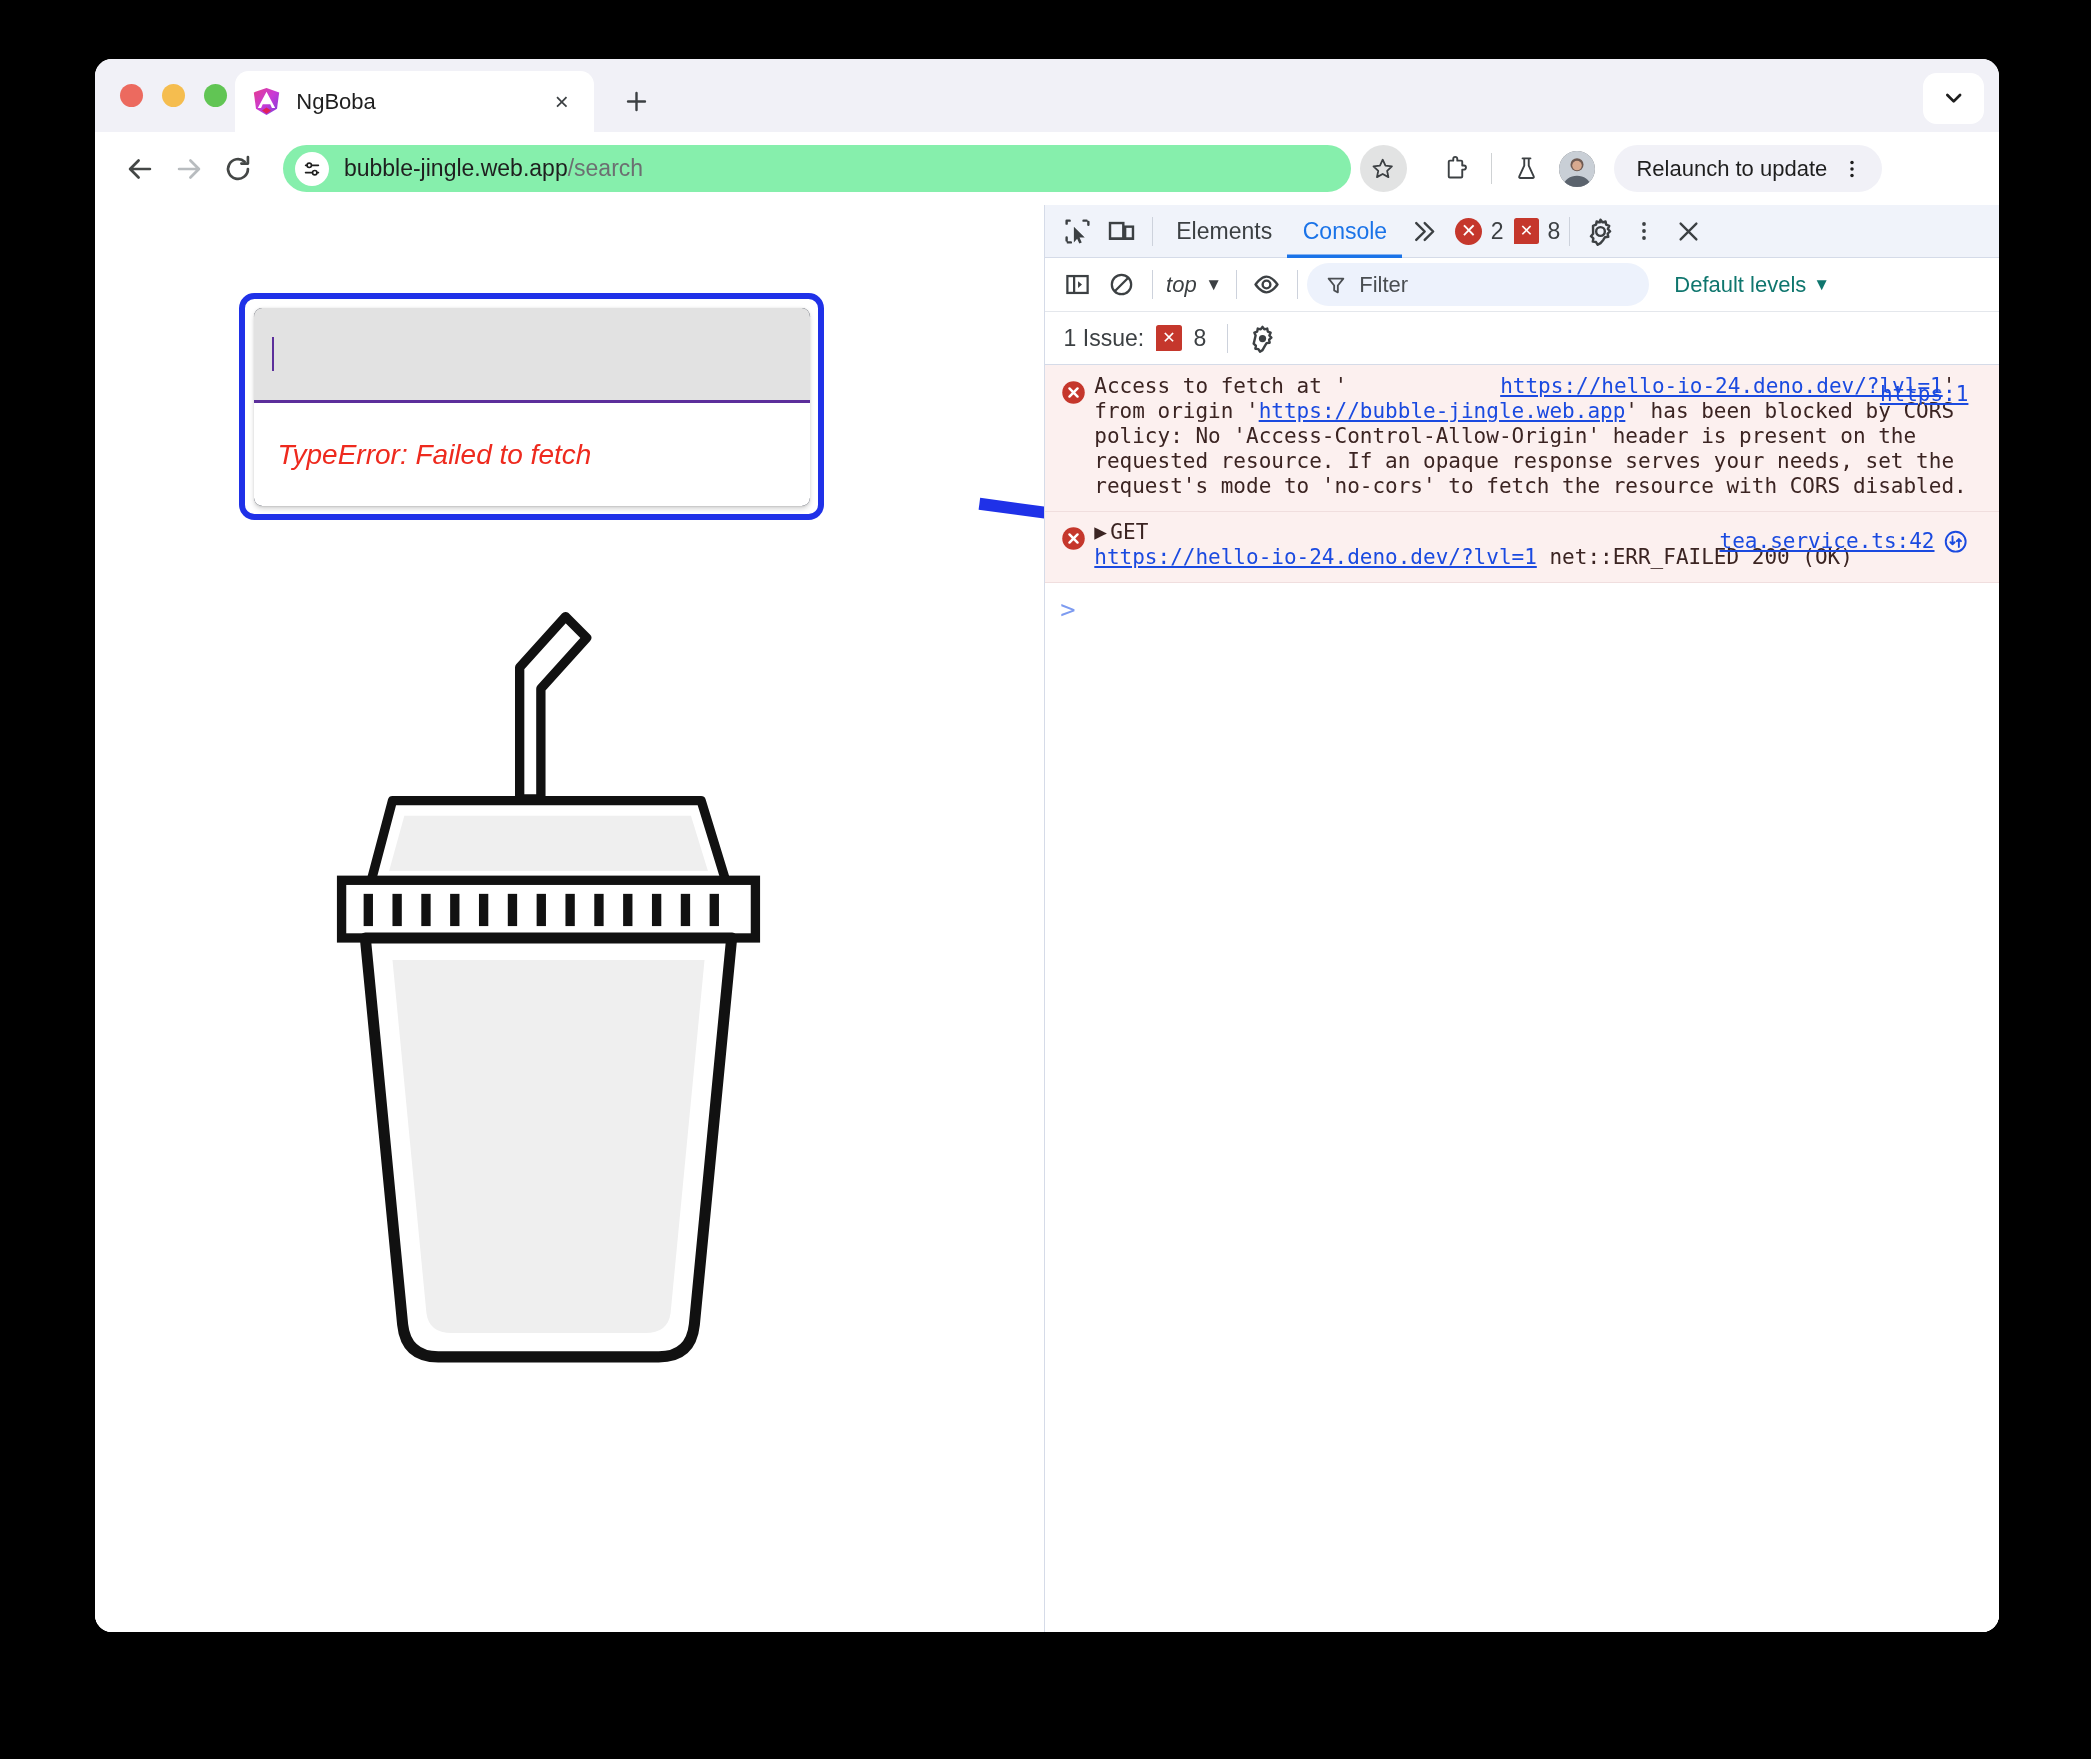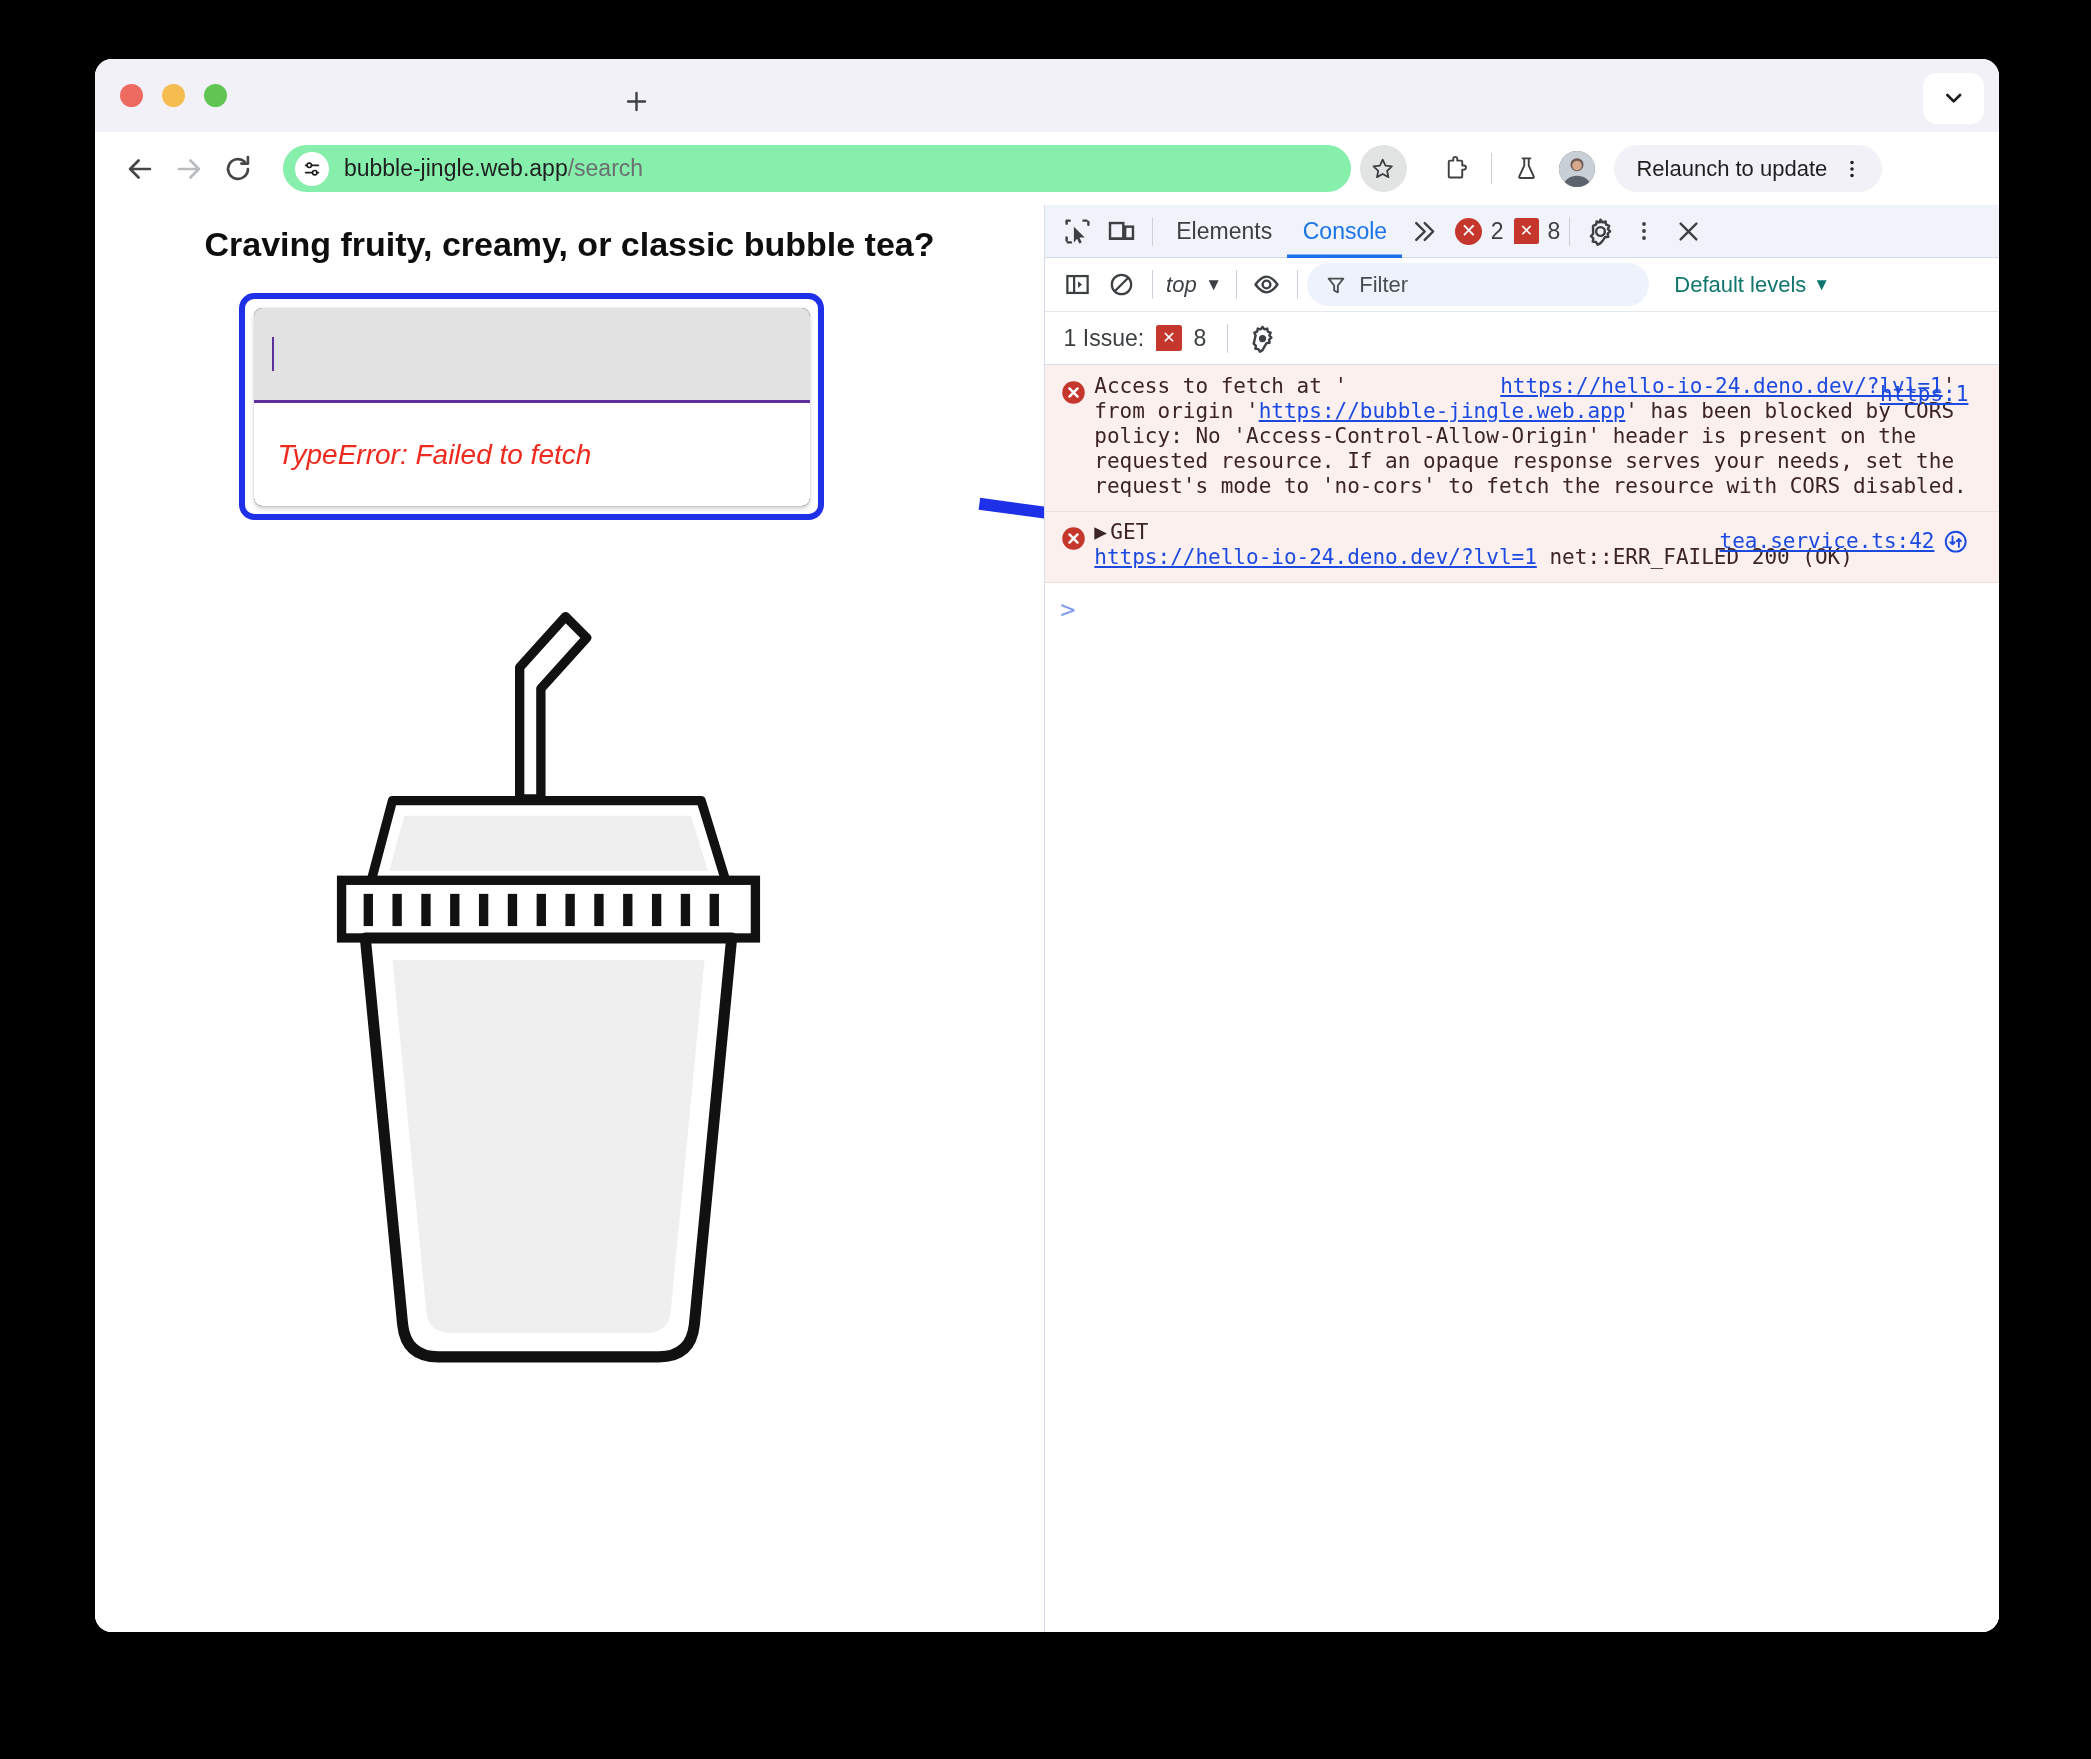--- a/index.html
+++ b/index.html
@@ -477,20 +477,37 @@
 
 <div class="window">
 
   <div class="tabstrip">
     <div class="traffic">
       <div class="dot red"></div>
       <div class="dot yellow"></div>
       <div class="dot green"></div>
     </div>
 
+    <div class="tab">
+      <svg class="tab-favicon" viewBox="0 0 32 32">
+        <defs>
+          <linearGradient id="ngGrad" x1="0" y1="0" x2="1" y2="1">
+            <stop offset="0%" stop-color="#e63b8c"></stop>
+            <stop offset="50%" stop-color="#c93bd6"></stop>
+            <stop offset="100%" stop-color="#7a3ed8"></stop>
+          </linearGradient>
+        </defs>
+        <path d="M16 1 L30 6 L27.6 24 L16 31 L4.4 24 L2 6 Z" fill="url(#ngGrad)"></path>
+        <path d="M16 5.2 L25.6 23.2 L22 23.2 L20.1 19 L11.9 19 L10 23.2 L6.4 23.2 Z" fill="#ffffff"></path>
+        <path d="M16 11.2 L18.6 16.6 L13.4 16.6 Z" fill="#ffffff"></path>
+        <path d="M16 22.6 L21 25.8 L16 29.4 L11 25.8 Z" fill="#e01f5a"></path>
+      </svg>
+      <div class="tab-title">NgBoba</div>
+      <div class="tab-close">×</div>
+    </div>
 
     <div class="newtab">
       <svg width="29" height="29" viewBox="0 0 24 24">
         <path d="M12 5v14M5 12h14" stroke="#3c4043" stroke-width="2" stroke-linecap="round" fill="none"></path>
       </svg>
     </div>
 
     <div class="win-collapse">
       <svg width="25.4" height="25.4" viewBox="0 0 24 24">
         <path d="M6 9.5l6 6 6-6" stroke="#1f1f1f" stroke-width="2.6" stroke-linecap="round" stroke-linejoin="round" fill="none"></path>
@@ -566,21 +583,20 @@
             <circle cx="12" cy="19" r="1.9" fill="#1f1f1f"></circle>
           </svg>
         </span>
       </div>
     </div>
   </div>
 
   <div class="viewport">
 
     <div class="page">
-      <div class="page-heading">Craving fruity, creamy, or classic bubble tea?</div>
 
       <div class="search-card">
         <div class="search-inner">
           <div class="search-field" title="">
             <div class="caret"></div>
           </div>
           <div class="search-results">
             <div class="error-text">TypeError: Failed to fetch</div>
           </div>
         </div>

